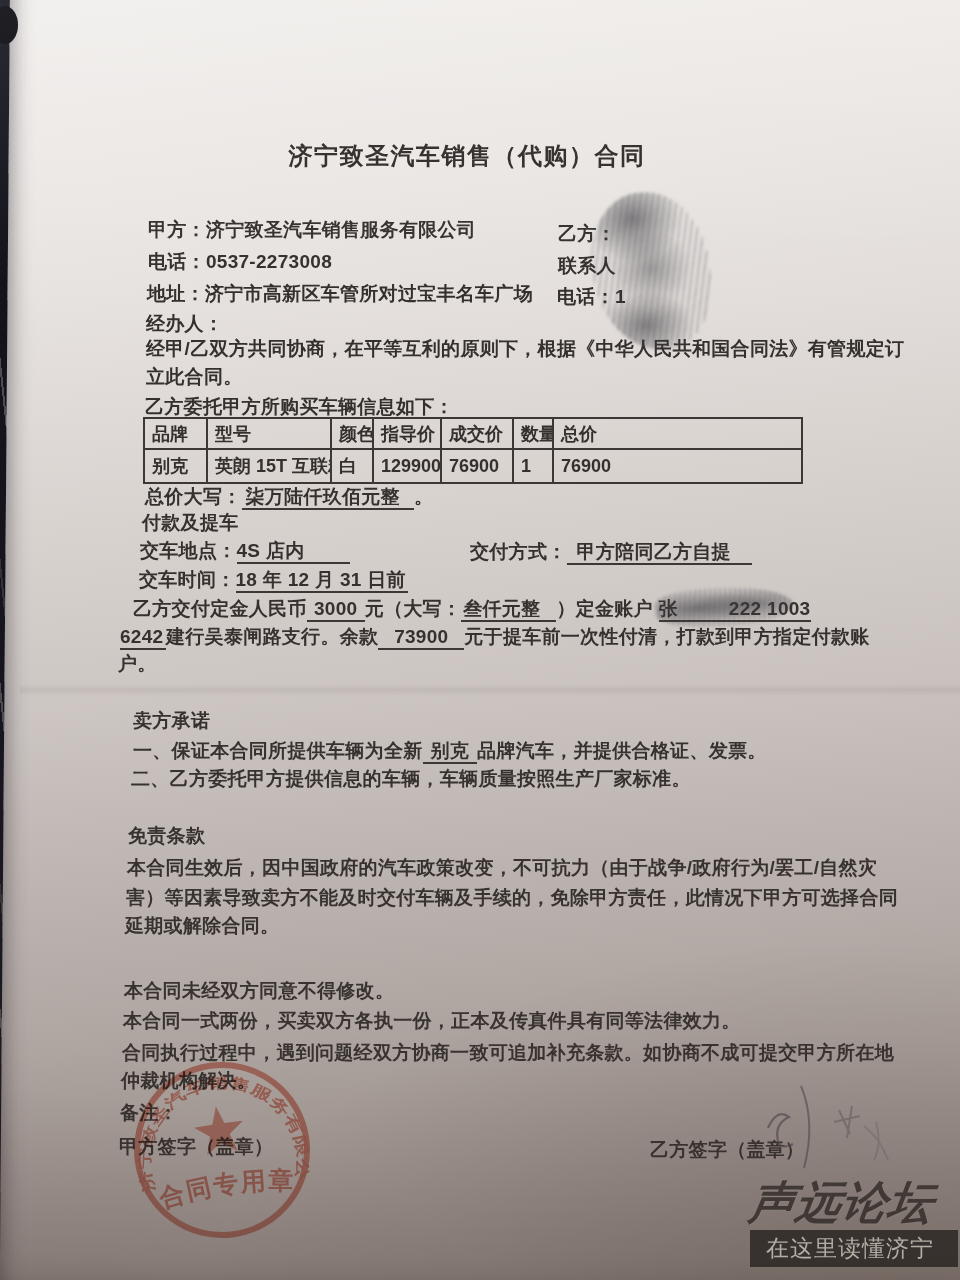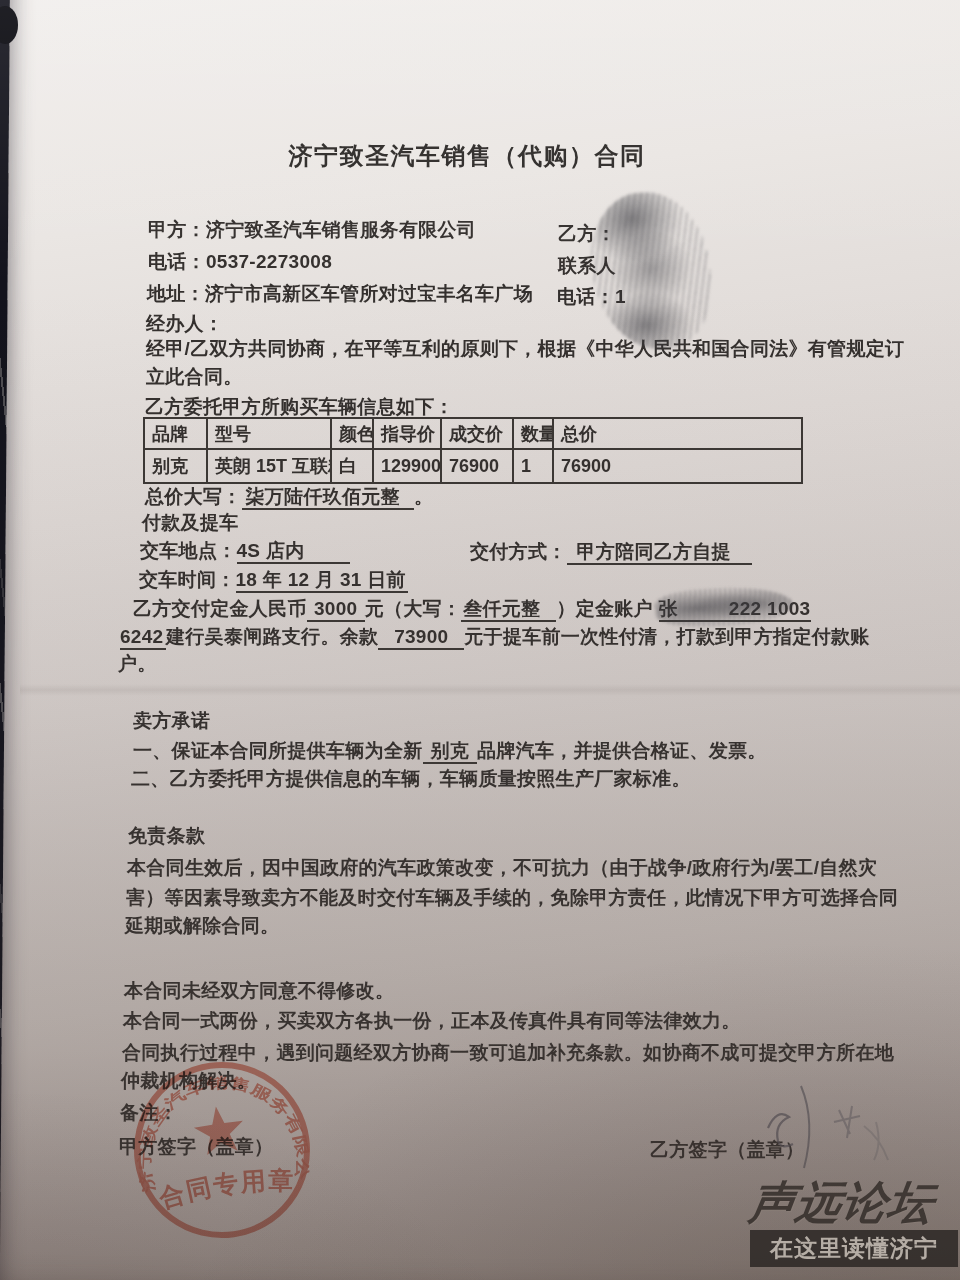--- a/index.html
+++ b/index.html
@@ -84,22 +84,22 @@
   }
   .sig{position:absolute;left:738px;top:1082px;width:170px;height:100px;z-index:4;}
   .wm{position:absolute;left:750px;top:1178px;width:208px;z-index:8;}
   .wm-logo{
     font-size:45px;font-weight:800;font-style:italic;letter-spacing:1px;
     color:rgba(48,42,38,.82);transform:skewX(-8deg);line-height:1.1;
     text-shadow:1px 1px 0 rgba(150,140,132,.25);
   }
   .wm-bar{
     margin-top:2px;background:rgba(44,39,36,.85);color:rgba(188,180,172,.95);
-    font-size:23px;font-weight:700;letter-spacing:1px;padding:3px 8px;
-    text-align:center;
+    font-size:23px;font-weight:400;letter-spacing:1px;padding:3px 16px;
+    text-align:left;
   }
 </style>
 </head>
 <body>
 
 <div class="bg-streaks"></div>
 <div class="bg-blob"></div>
 <div class="paper"></div>
 <div class="crease"></div>
 

